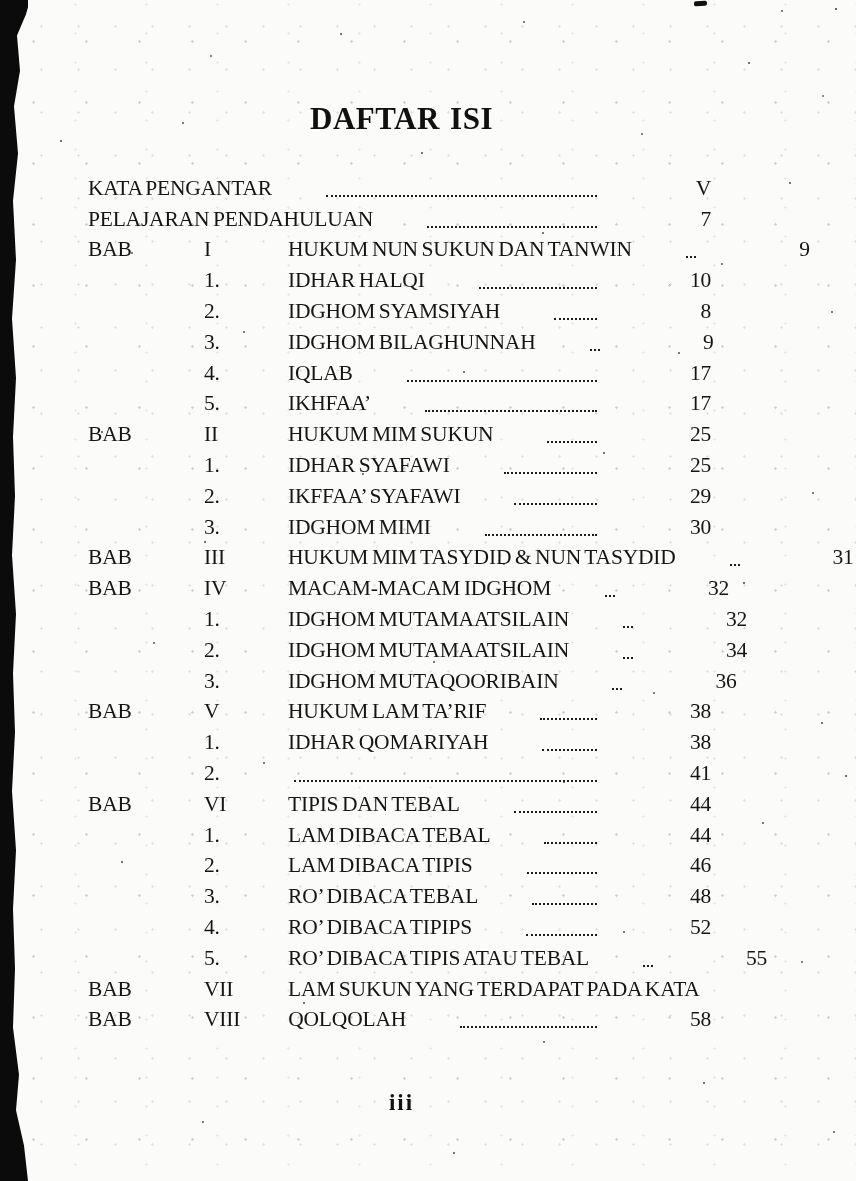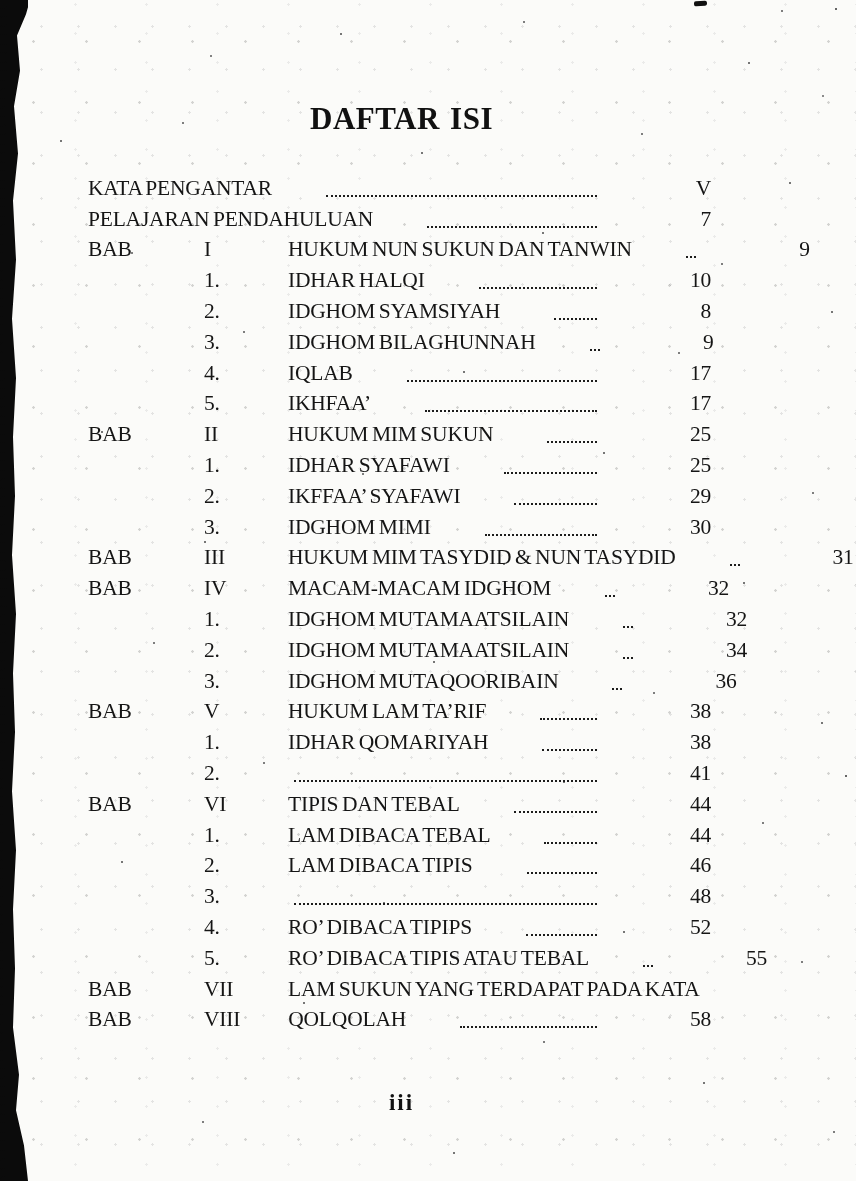--- a/index.html
+++ b/index.html
@@ -258,20 +258,21 @@
       <div class="row item">
         <span class="c1"></span>
         <span class="c2">2.</span>
         <span class="t">LAM DIBACA TIPIS</span>
         <span class="leader"></span>
         <span class="pg">46</span>
       </div>
       <div class="row item">
         <span class="c1"></span>
         <span class="c2">3.</span>
+        <span class="t">RO’ DIBACA TEBAL</span>
         <span class="leader"></span>
         <span class="pg">48</span>
       </div>
       <div class="row item">
         <span class="c1"></span>
         <span class="c2">4.</span>
         <span class="t">RO’ DIBACA TIPIPS</span>
         <span class="leader"></span>
         <span class="pg">52</span>
       </div>

